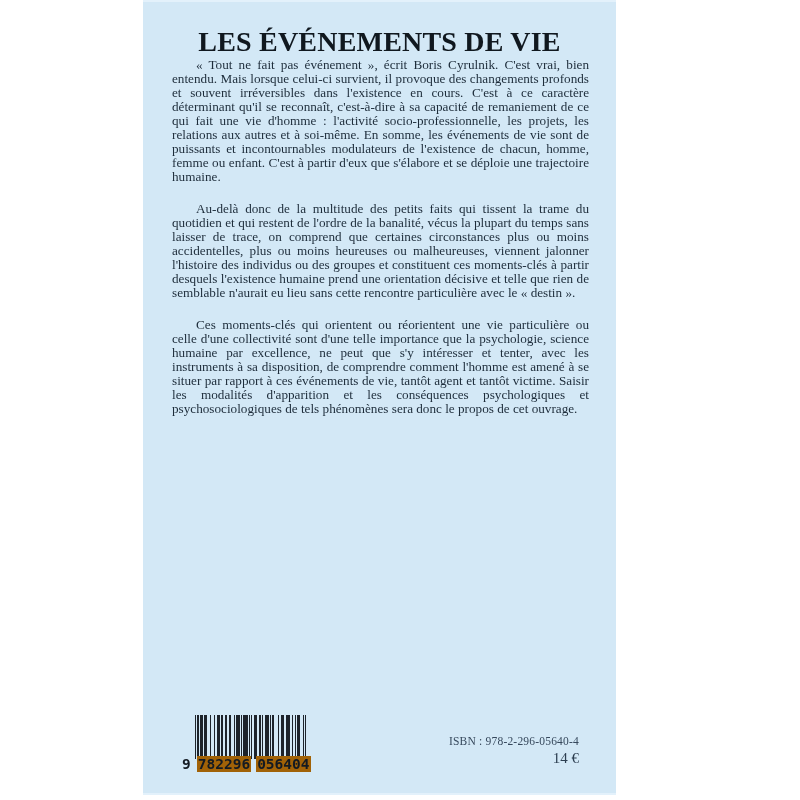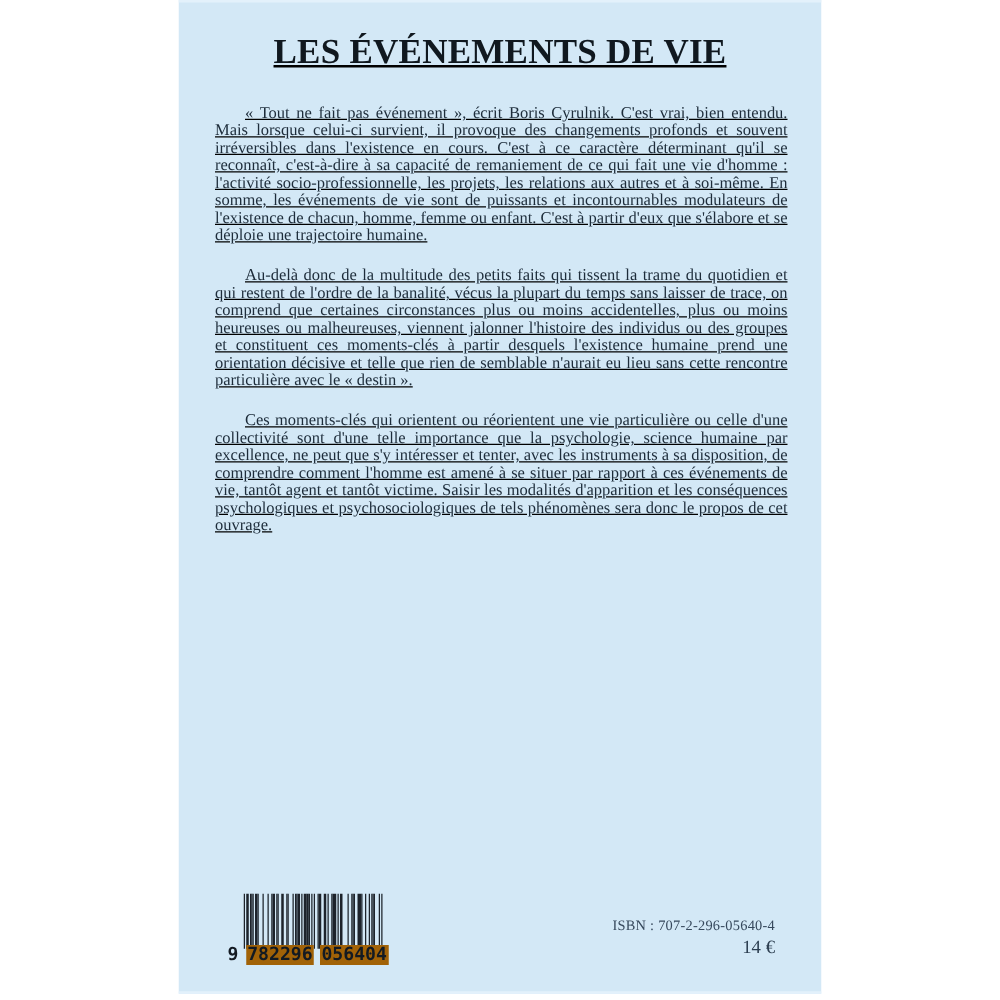--- a/index.html
+++ b/index.html
@@ -14,38 +14,36 @@
   .stage {
     position: relative;
     width: 800px;
     height: 800px;
     background: #ffffff;
   }
   .cover {
     position: absolute;
     left: 143px;
     top: 0;
-    width: 514px;
+    width: 473px;
     height: 795px;
     background: #d3e8f6;
     border-top: 2px solid #e3f1fb;
     border-bottom: 2px solid #e3f1fb;
     box-sizing: border-box;
-    text-decoration: underline;
   }
   .title {
     margin-top: 24px;
     text-align: center;
     font-size: 28px;
     font-weight: bold;
     letter-spacing: 0.2px;
     color: #10181f;
   }
   .body-text {
-    margin-top: 25px;
     padding: 0 27px 0 29px;
     color: #1d2c3a;
     font-size: 13.2px;
     line-height: 14px;
     text-align: justify;
   }
   .body-text p {
     margin: 0 0 18px 0;
     text-indent: 24px;
   }
@@ -213,18 +211,18 @@
           <div class="bc-module on"></div>
         </div>
       <div class="barcode-digits">
         <span class="bc-group bc-lead">9</span>
         <span class="bc-group">782296</span>
         <span class="bc-group bc-g2">056404</span>
       </div>
     </div>
 
     <div class="pricing">
-      <div class="isbn">ISBN : 707-2-296-05640-4</div>
+      <div class="isbn">ISBN : 978-2-296-05640-4</div>
       <div class="price">14 €</div>
     </div>
 
   </div>
 </div>
 
 </body></html>

